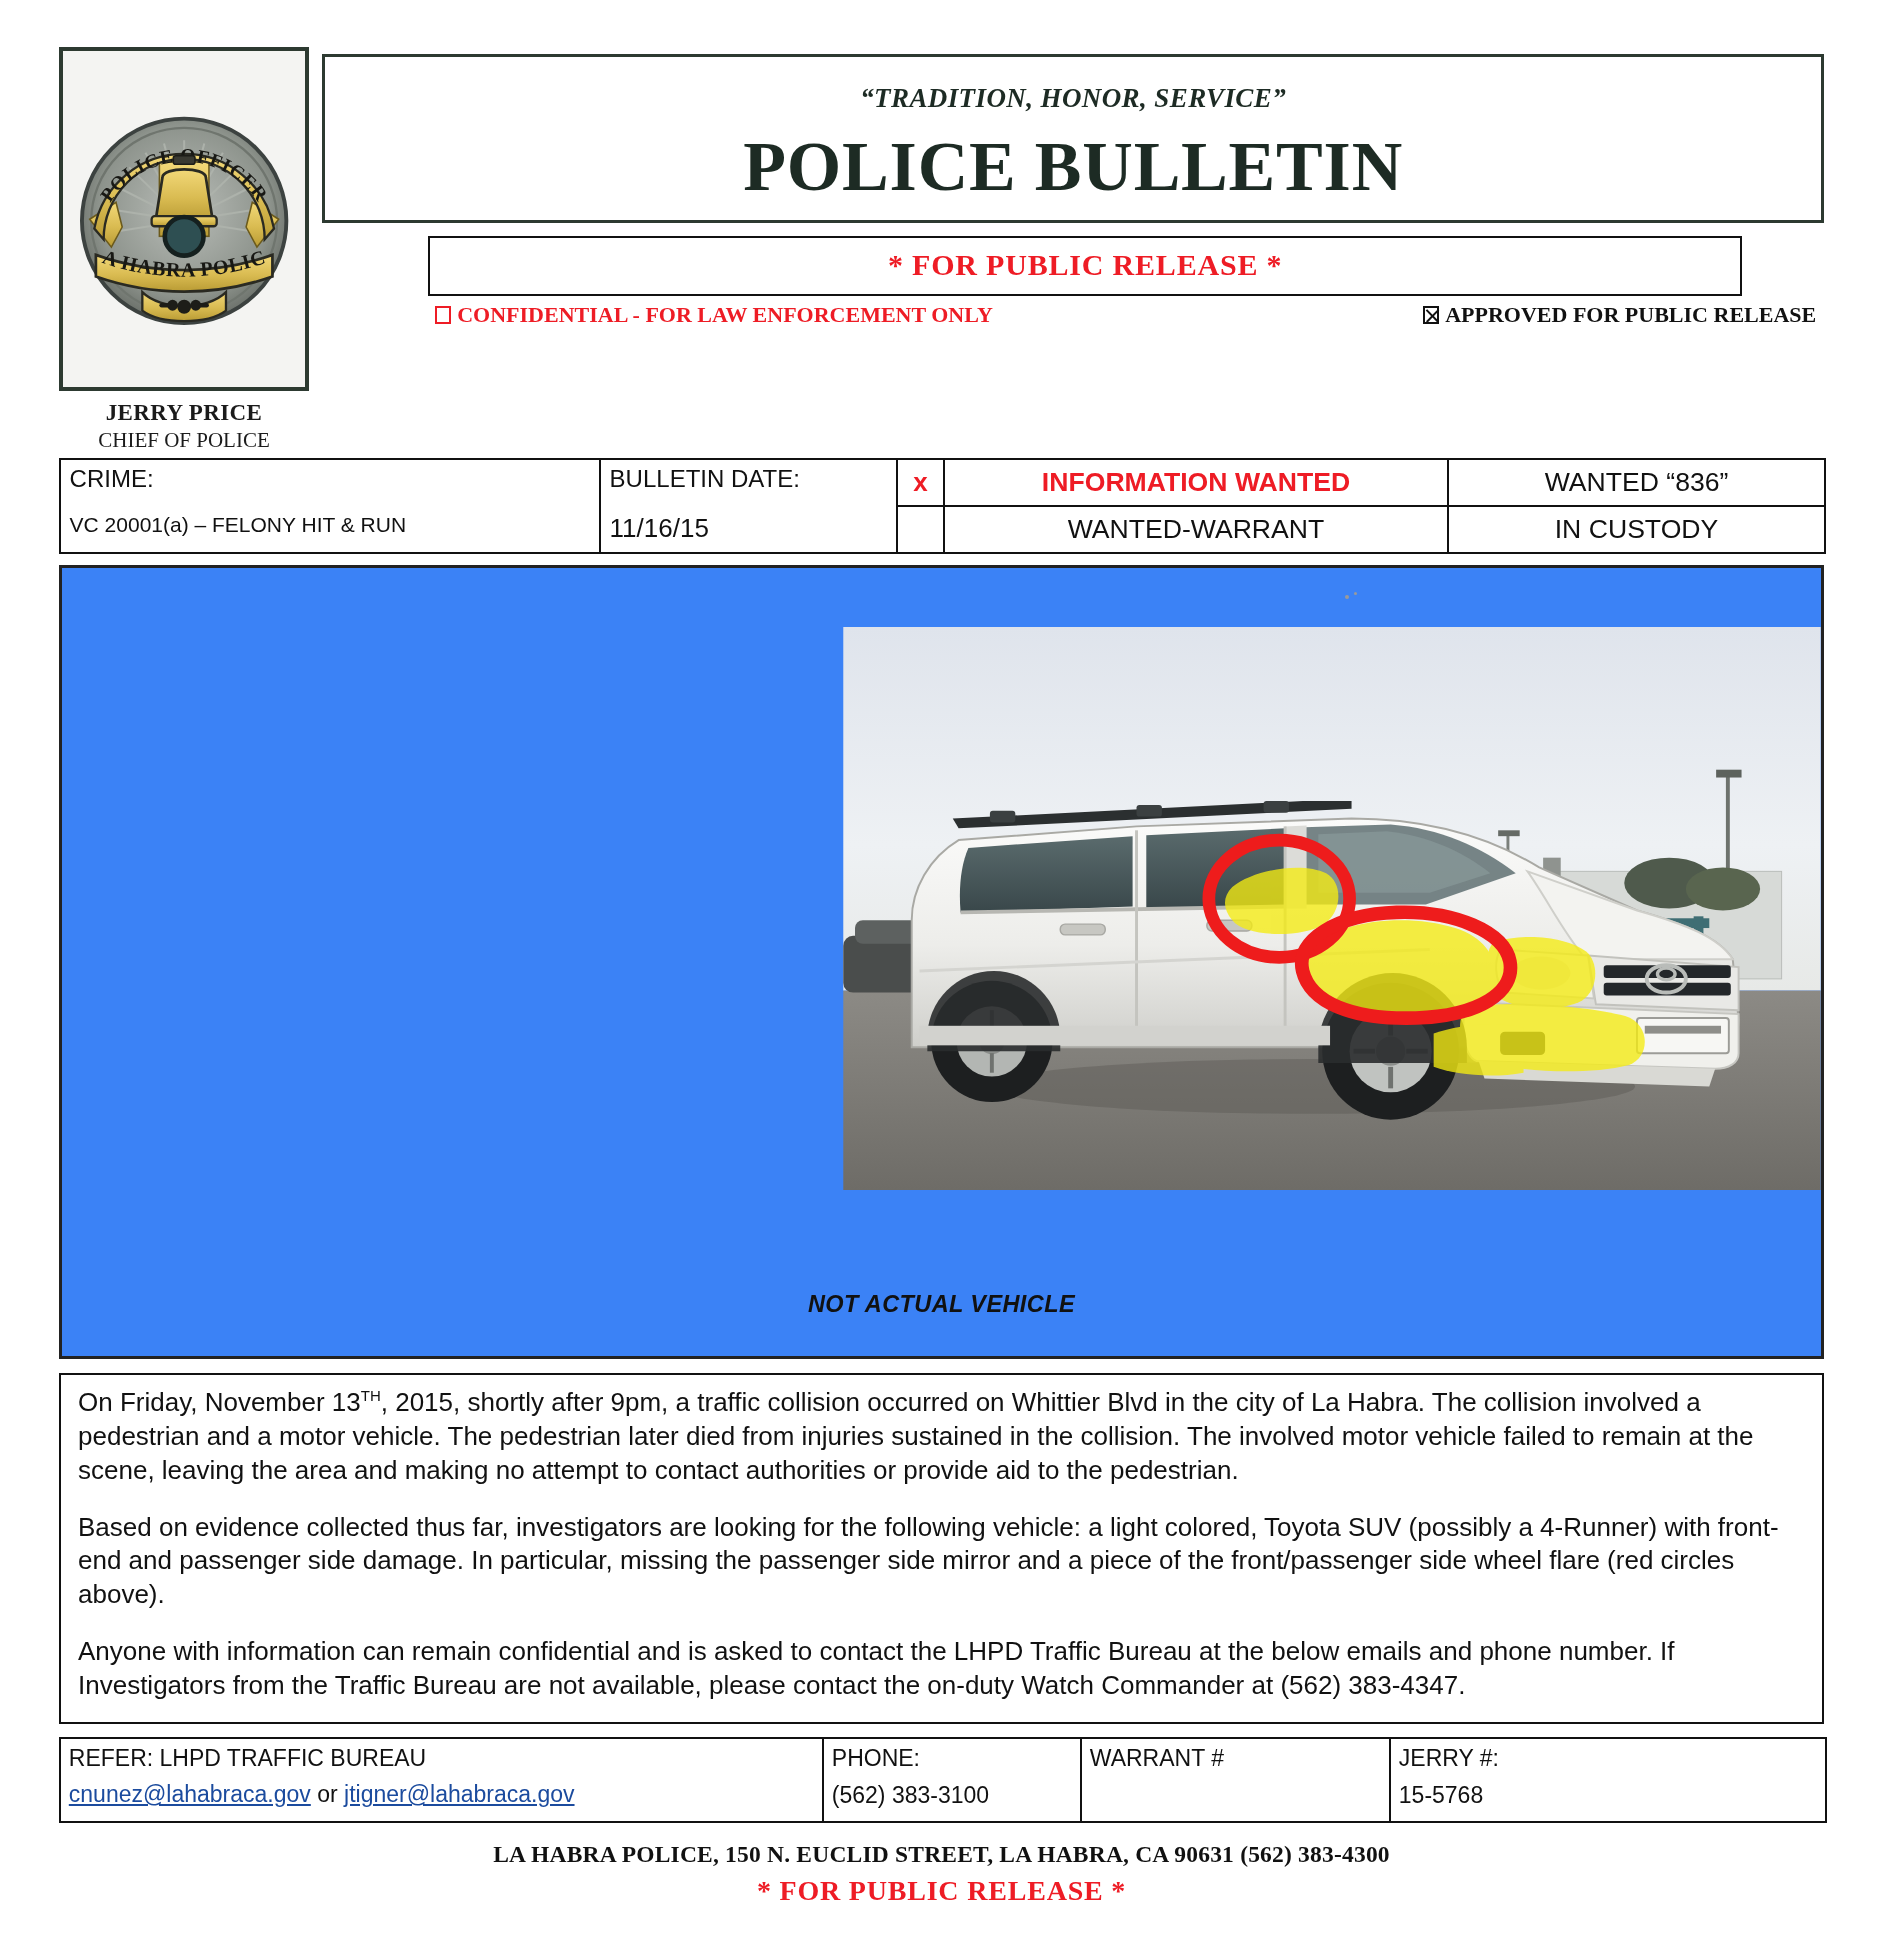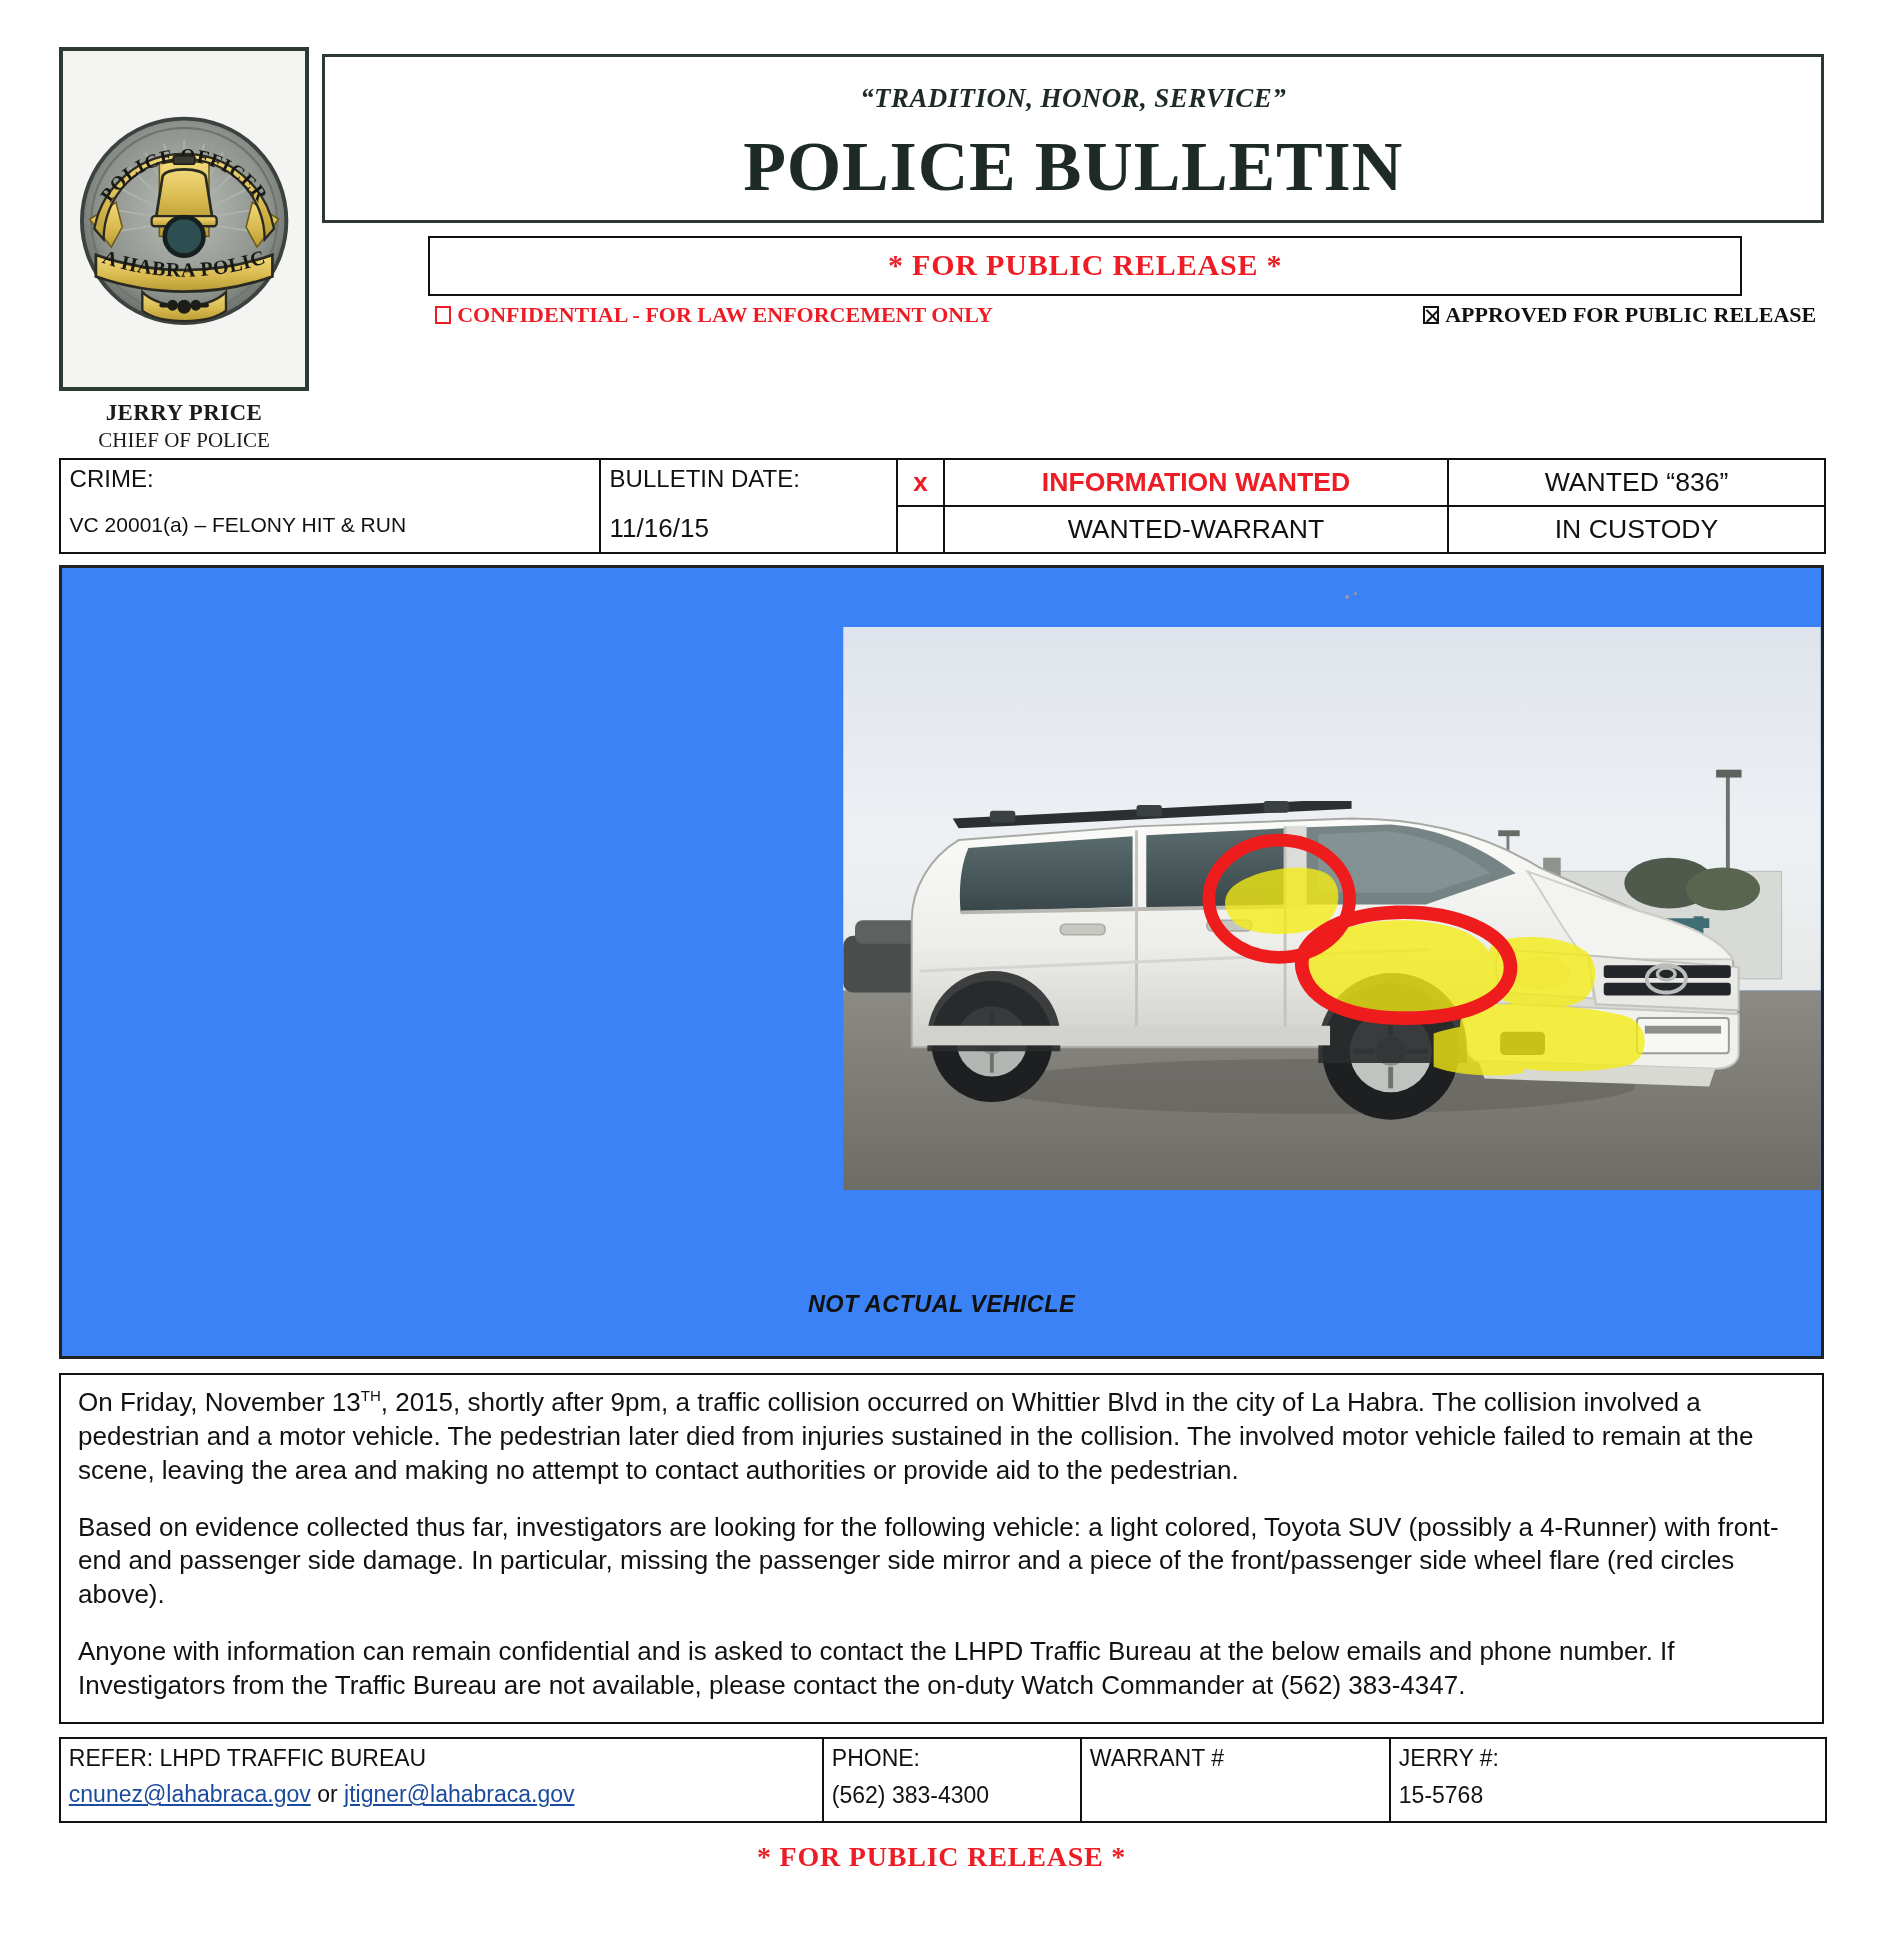--- a/index.html
+++ b/index.html
@@ -492,32 +492,33 @@
     <tbody>
         <tr>
       <td>
         <div class="ct-label">REFER:  LHPD TRAFFIC BUREAU</div>
         <div class="email-line">
           <span class="email-link">cnunez@lahabraca.gov</span><span class="or-word"> or </span><span class="email-link">jtigner@lahabraca.gov</span>
         </div>
       </td>
       <td>
         <div class="ct-label">PHONE:</div>
-        <div class="ct-value">(562) 383-4300</div>
+        <div class="ct-value">(562) 383-3100</div>
       </td>
       <td>
         <div class="ct-label">WARRANT #</div>
         <div class="ct-value"></div>
       </td>
       <td>
         <div class="ct-label">JERRY #:</div>
         <div class="ct-value">15-5768</div>
       </td>
     </tr>
   </tbody>
     </table>
 
   <div class="footer">
+    <div class="footer-address">LA HABRA POLICE, 150 N. EUCLID STREET, LA HABRA, CA  90631 (562) 383-4300</div>
     <div class="footer-release">*   FOR PUBLIC RELEASE   *</div>
   </div>
 
 </div>
 
 
 </body></html>

